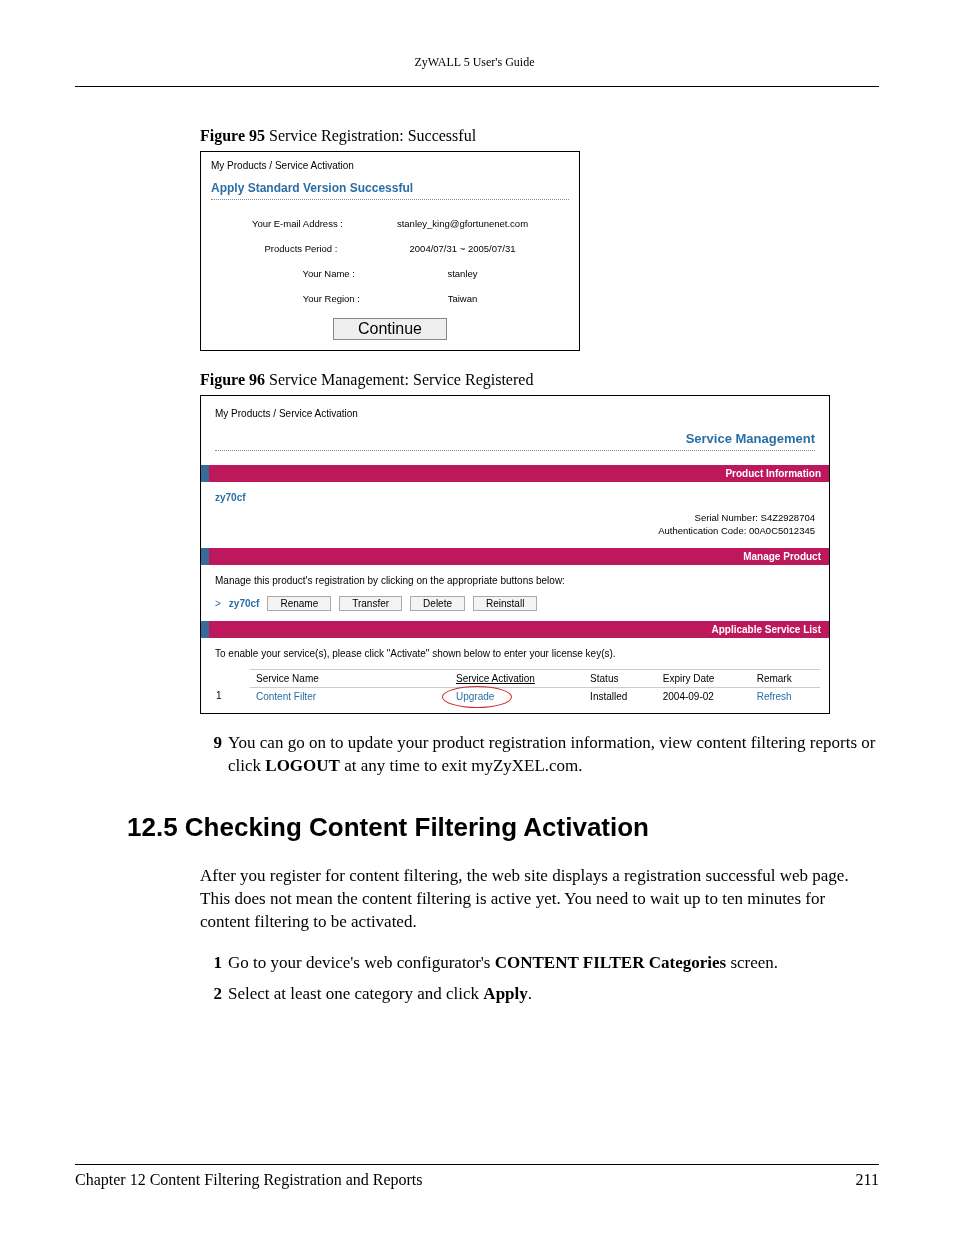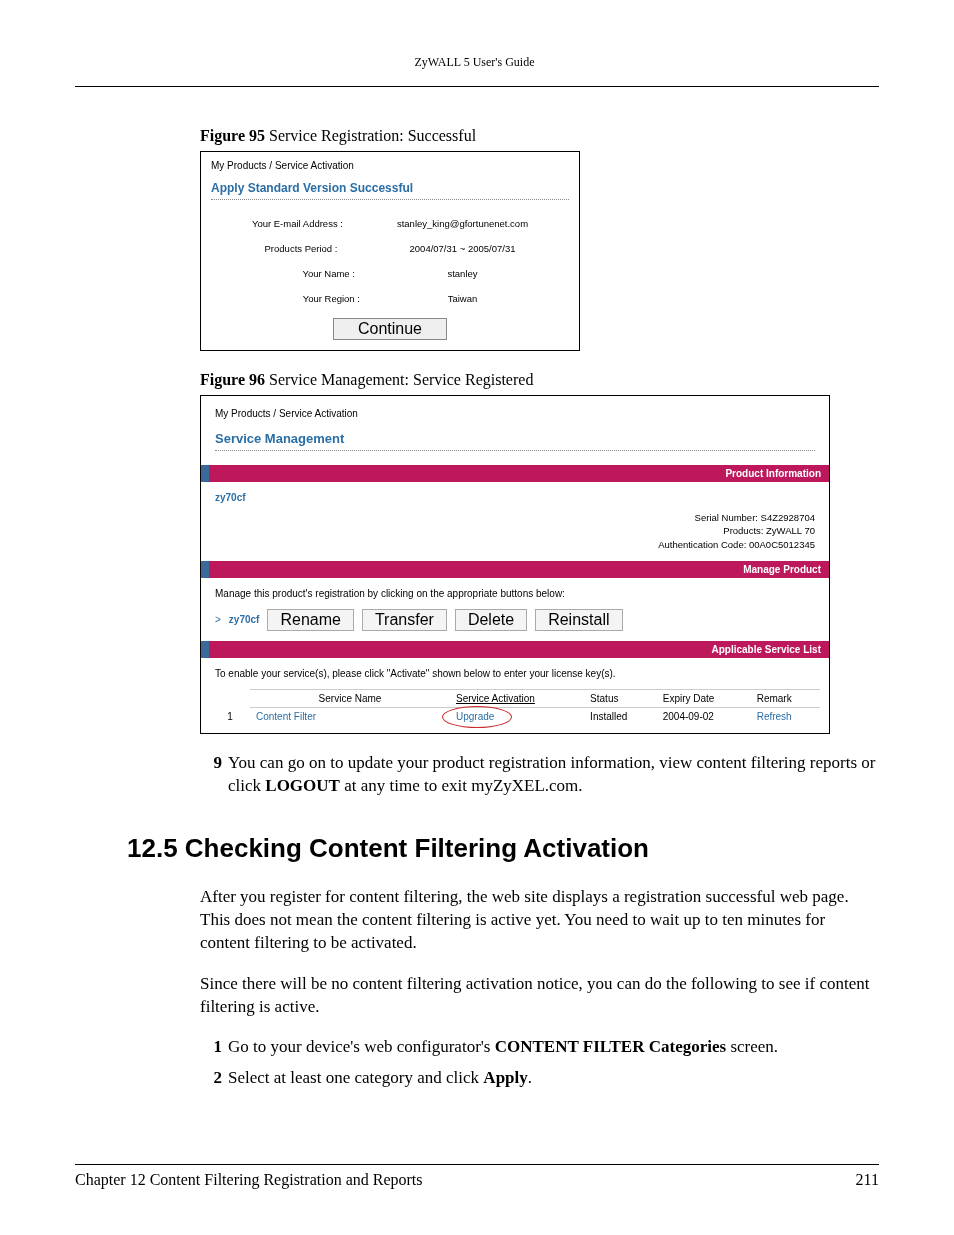--- a/index.html
+++ b/index.html
@@ -72,20 +72,21 @@
       margin-bottom: 18px;
       padding-bottom: 4px;
     }
     .panel96 .inner { padding: 12px 14px 0 14px; }
     .panel96 .bc { font-size: 10px; margin-bottom: 12px; }
     .panel96 .title {
       color: #2a6ea6;
       font-weight: bold;
       font-size: 13px;
       margin-bottom: 4px;
+      text-align: right;
     }
     .panel96 .dotted {
       border-bottom: 1px dotted #888;
       margin-bottom: 14px;
     }
     .panel96 .sectionbar {
       display: flex;
       align-items: stretch;
       background: #be185d;
       color: #fff;
@@ -100,21 +101,21 @@
     }
     .panel96 .sectionbar .txt { padding: 3px 8px; }
     .panel96 .secbody { padding: 0 14px 10px 14px; font-size: 10px; }
     .panel96 .hname { font-weight: bold; color: #2a6ea6; margin-bottom: 8px; }
     .panel96 .meta { font-size: 9.5px; line-height: 1.4; text-align: right; }
     .panel96 .mgmt { font-size: 10px; margin-bottom: 10px; }
     .panel96 .mgmtrow { display: flex; align-items: center; gap: 8px; }
     .panel96 .mgmtrow .arrow { color: #2a6ea6; }
     .panel96 .mgmtrow .pname { color: #2a6ea6; font-weight: bold; }
     .panel96 .mgmtrow button {
-      font-size: 16px;
+      font-size: 10px;
       background: #f4f4f4;
       border: 1px solid #aaa;
       padding: 1px 12px;
     }
     .panel96 .svc-intro { font-size: 10px; padding: 0 14px 10px 14px; }
     .panel96 table {
       width: calc(100% - 18px);
       margin: 0 9px 4px 9px;
       border-collapse: collapse;
       font-size: 10px;
@@ -122,21 +123,21 @@
     .panel96 th, .panel96 td {
       padding: 3px 6px;
       text-align: left;
     }
     .panel96 th {
       border-top: 1px solid #ccc;
       border-bottom: 1px solid #ccc;
       font-weight: normal;
       text-decoration: underline;
     }
-    .panel96 th.center, .panel96 td.center { text-align: center; }
+    .panel96 th.center, .panel96 td.center { text-align: left; }
     .panel96 td.link { color: #2a6ea6; }
     .panel96 .upgrade {
       color: #2a6ea6;
       position: relative;
       display: inline-block;
     }
     .panel96 .upgrade .oval {
       position: absolute;
       left: -14px; top: -5px;
       width: 70px; height: 22px;
@@ -228,21 +229,20 @@
       <div class="dotted"></div>
     </div>
 
     <div class="sectionbar">
       <div class="accent"></div>
       <div class="txt">Product Information</div>
     </div>
     <div class="secbody">
       <div class="hname">zy70cf</div>
       <div class="meta">Serial Number: S4Z2928704</div>
-      <div class="meta">Products: ZyWALL 70</div>
       <div class="meta">Authentication Code: 00A0C5012345</div>
     </div>
 
     <div class="sectionbar">
       <div class="accent"></div>
       <div class="txt">Manage Product</div>
     </div>
     <div class="secbody">
       <div class="mgmt">Manage this product's registration by clicking on the appropriate buttons below:</div>
       <div class="mgmtrow">
@@ -295,21 +295,20 @@
     <div>
       <span>You can go on to update your product registration information, view content filtering reports or click </span><b>LOGOUT</b><span> at any time to exit myZyXEL.com.</span>
     </div>
   </div>
 </div>
 
 <div class="heading">12.5  Checking Content Filtering Activation</div>
 
 <div class="content-block">
   <div class="para">After you register for content filtering, the web site displays a registration successful web page. This does not mean the content filtering is active yet. You need to wait up to ten minutes for content filtering to be activated.</div>
-  <div class="para">Since there will be no content filtering activation notice, you can do the following to see if content filtering is active.</div>
 
   <div class="step-text" style="margin-bottom:8px">
     <div class="num">1</div>
     <div>
       <span>Go to your device's web configurator's </span><b>CONTENT FILTER Categories</b><span> screen.</span>
     </div>
   </div>
   <div class="step-text">
     <div class="num">2</div>
     <div>

